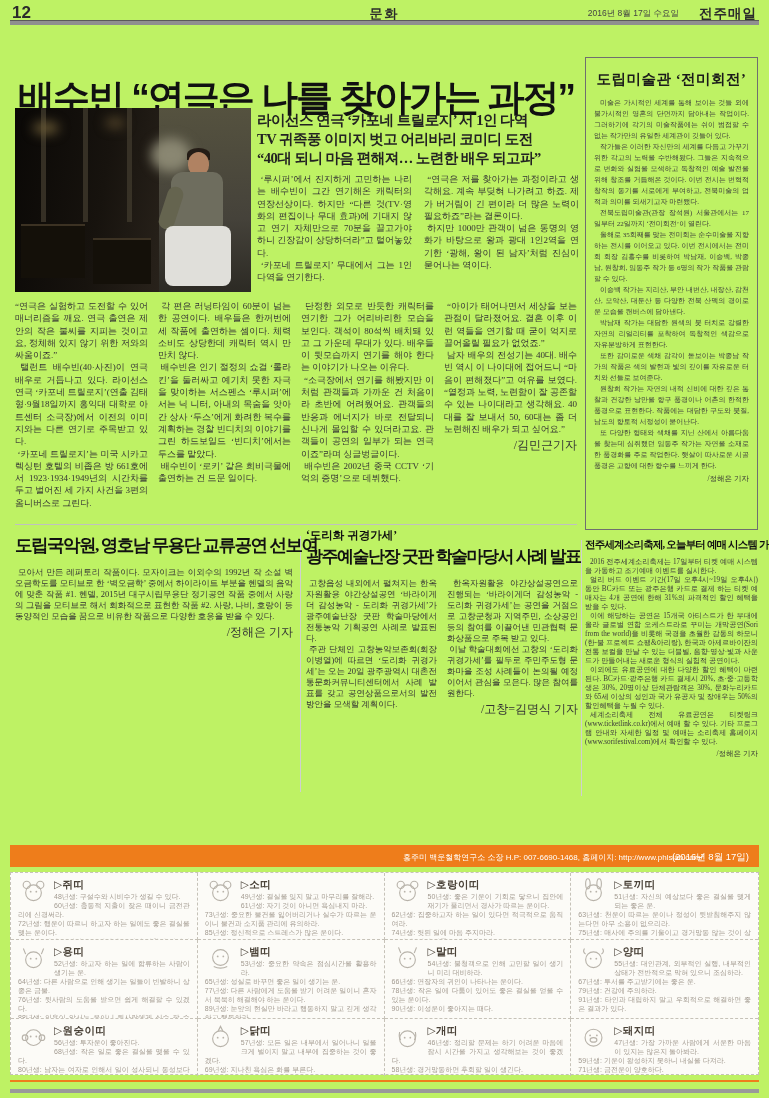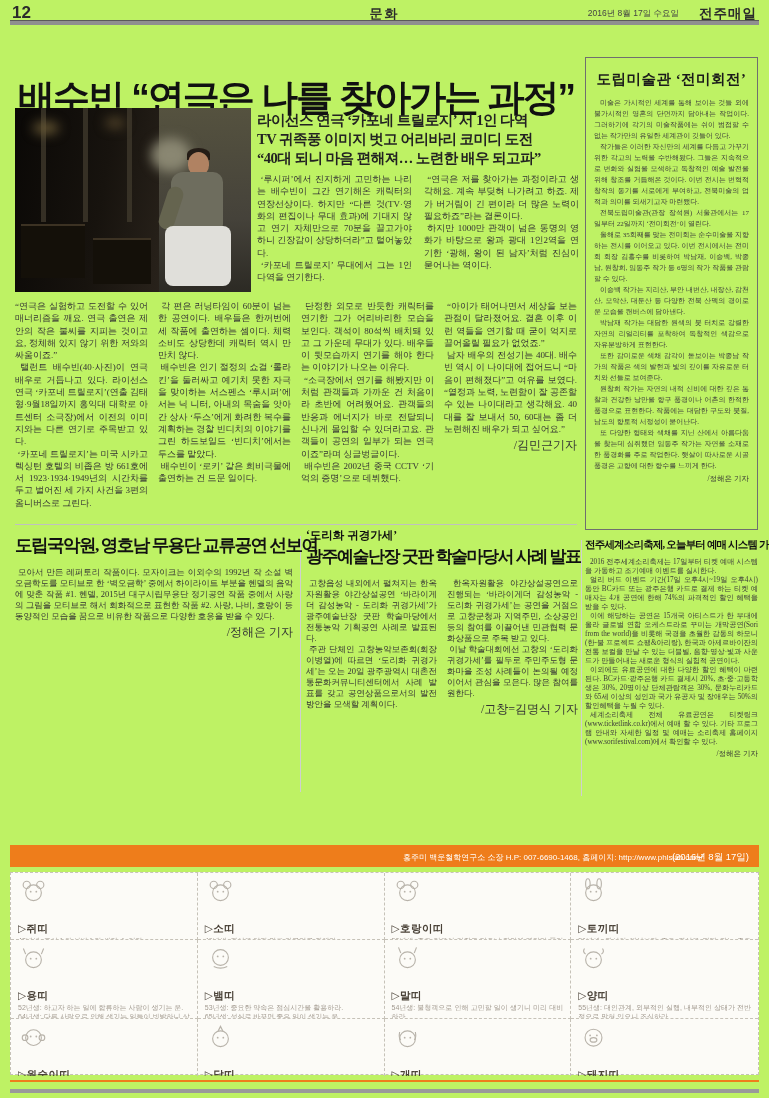--- a/index.html
+++ b/index.html
@@ -63,21 +63,21 @@
   .horo-banner .t{position:absolute;left:185px;top:3px;font-size:13px;font-weight:bold;letter-spacing:1px;margin-top:36px;}
   .horo-banner .a{position:absolute;left:393px;top:7px;font-size:8px;}
   .horo-banner .d{position:absolute;right:10px;top:6px;font-size:9.5px;}
   .horo-grid{position:absolute;top:872px;left:10px;width:749px;height:203px;background:#fcfbf7;
              border:1px dashed #c6c2b8;box-sizing:border-box;display:grid;
              grid-template-columns:1fr 1fr 1fr 1fr;grid-template-rows:67px 79px 57px;}
   .z-cell{border-right:1px dashed #c6c2b8;border-bottom:1px dashed #c6c2b8;padding:4px 7px 2px;overflow:hidden;box-sizing:border-box;}
   .z-cell:nth-child(4n){border-right:none;}
   .z-cell:nth-child(n+9){border-bottom:none;}
   .z-icon{float:left;margin:1px 7px 1px 2px;width:27px;height:25px;}
-  .z-sign{display:block;font-size:10.5px;font-weight:bold;color:#4a4238;letter-spacing:0.5px;padding-top:1px;margin-top:44px;}
+  .z-sign{display:block;font-size:10.5px;font-weight:bold;color:#4a4238;letter-spacing:0.5px;padding-top:1px;}
   .z-line{display:block;font-size:7px;line-height:9px;color:#a29a90;text-align:justify;}
   .foot-orange{position:absolute;top:1080px;left:10px;width:749px;height:2px;background:var(--accent,#ee7d1b);}
   .foot-gray{position:absolute;top:1089px;left:10px;width:749px;height:4px;background:#9a9a9a;}
 </style>
 </head>
 <body>
 
 <div class="page">
 
   <div class="hdr sans">
@@ -186,21 +186,21 @@
 &nbsp;이날 학술대회에선 고창의 ‘도리화 귀경가세’를 필두로 주민주도형 문화마을 조성 사례들이 논의될 예정이어서 관심을 모은다. 많은 참여를 원한다.</div>
         <div class="byline">/고창=김명식 기자</div>
       </div>
     </div>
   </article>
 
   <article class="sori">
     <h3>전주세계소리축제, 오늘부터 예매 시스템 가동</h3>
     <div class="paras">
       <p>2016 전주세계소리축제는 17일부터 티켓 예매 시스템을 가동하고 조기예매 이벤트를 실시한다.</p>
-      <p>얼리 버드 이벤트 기간(17일 오후4시~19일 오후4시)동안 BC카드 또는 광주은행 카드로 결제 하는 티켓 예매자는 4개 공연에 한해 74%의 파격적인 할인 혜택을 받을 수 있다.</p>
+      <p>얼리 버드 이벤트 기간(17일 오후4시~19일 오후4시)동안 BC카드 또는 광주은행 카드로 결제 하는 티켓 예매자는 4개 공연에 한해 31%의 파격적인 할인 혜택을 받을 수 있다.</p>
       <p>이에 해당하는 공연은 15개국 아티스트가 한 무대에 올라 글로벌 연합 오케스트라로 꾸미는 개막공연(Sori from the world)을 비롯해 국경을 초월한 감동의 하모니(한-불 프로젝트 쇼팽&amp;아리랑), 한국과 아제르바이잔의 전통 보컬을 만날 수 있는 더블빌, 음향·영상·빛과 사운드가 만들어내는 새로운 형식의 실험적 공연이다.</p>
       <p>이외에도 유료공연에 대한 다양한 할인 혜택이 마련된다. BC카드·광주은행 카드 결제시 20%, 초·중·고등학생은 30%, 20명이상 단체관람객은 30%, 문화누리카드와 65세 이상의 성인과 국가 유공자 및 장애우는 50%의 할인혜택을 누릴 수 있다.</p>
       <p>세계소리축제 전체 유료공연은 티켓링크(www.ticketlink.co.kr)에서 예매 할 수 있다. 기타 프로그램 안내와 자세한 일정 및 예매는 소리축제 홈페이지(www.sorifestival.com)에서 확인할 수 있다.</p>
     </div>
     <div class="byline">/정해은 기자</div>
   </article>
 
   <div class="horo-banner sans">
     <span class="t">띠별로 풀어보는 오늘의 운세</span>
     <span class="a">홍주미 백운철학연구소 소장   H.P: 007-6690-1468, 홈페이지: http://www.phlsiab.com/</span>

